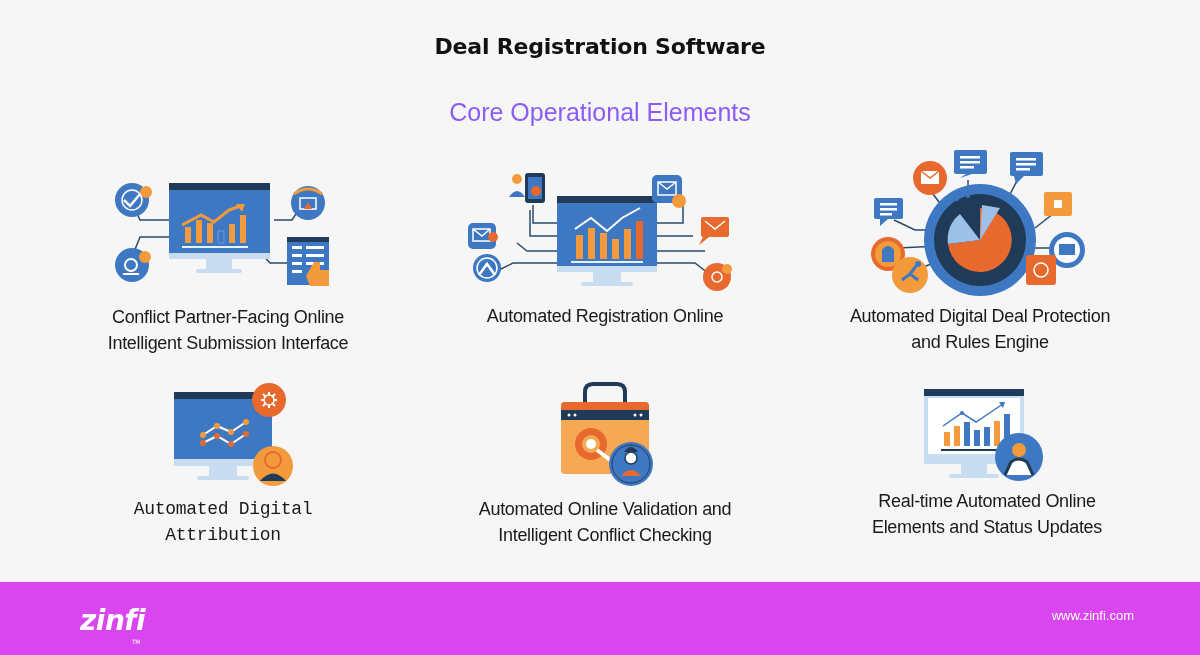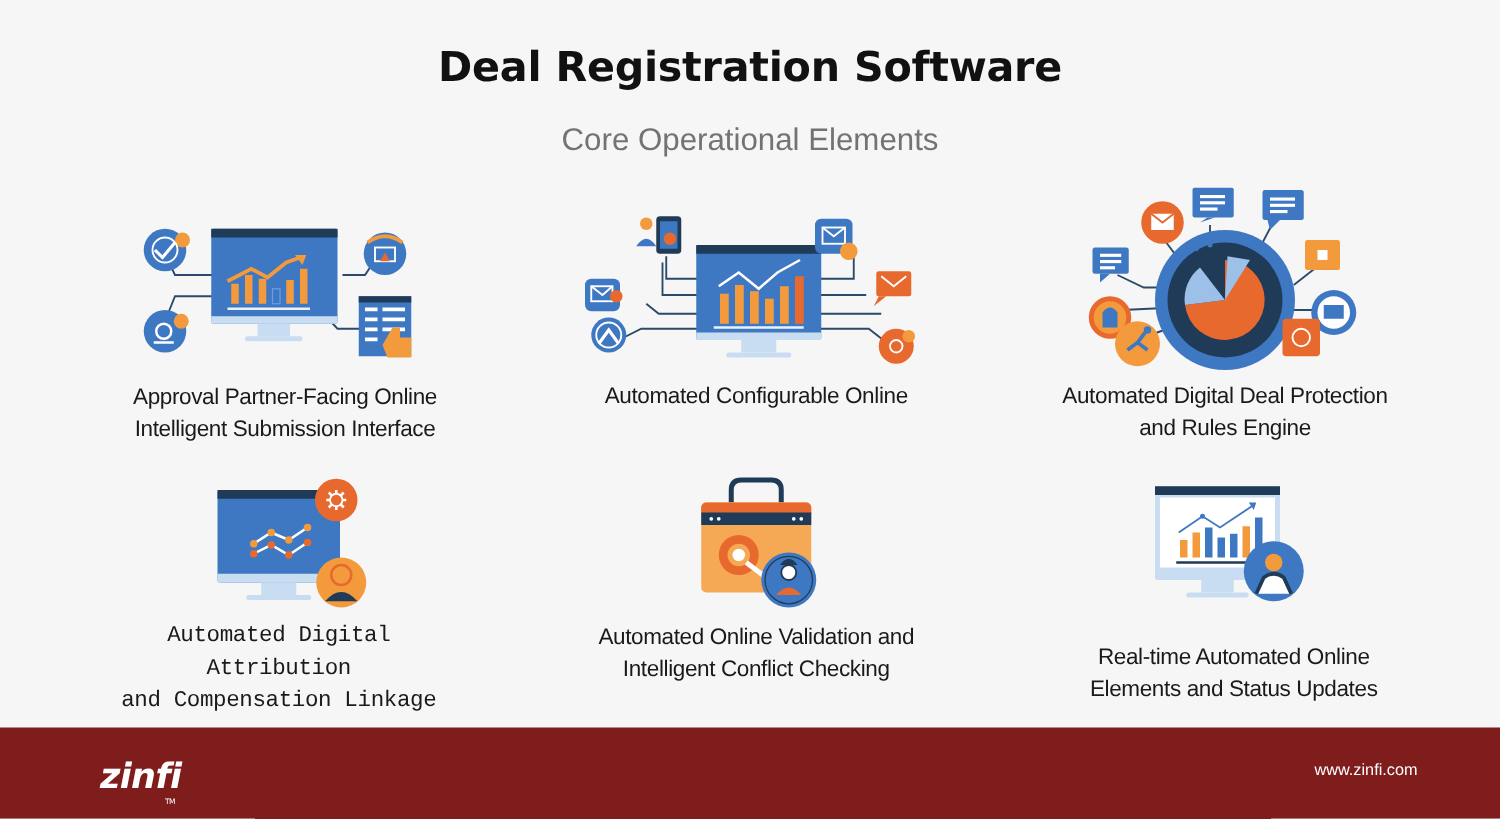--- a/index.html
+++ b/index.html
@@ -1,23 +1,23 @@
 <!DOCTYPE html>
 <html><head>
 <meta charset="utf-8">
 <style>
   * { box-sizing: border-box; margin: 0; padding: 0; }
   html, body { width: 1200px; height: 655px; overflow: hidden; }
   body { background: #f6f6f6; font-family: "Liberation Sans", sans-serif; color: #111; position: relative; }
-  .title { position: absolute; top: 34px; left: 0; width: 1200px; text-align: center; font-size: 33px; font-weight: bold; letter-spacing: -0.2px; color: #111; font-family: "DejaVu Sans", sans-serif; }
-  .subtitle { position: absolute; top: 98px; left: 0; width: 1200px; text-align: center; font-size: 25px; color: #737373; }
+  .title { position: absolute; top: 34px; left: 0; width: 1200px; text-align: center; font-size: 22px; font-weight: bold; letter-spacing: -0.2px; color: #111; font-family: "DejaVu Sans", sans-serif; }
+  .subtitle { position: absolute; top: 98px; left: 0; width: 1200px; text-align: center; font-size: 25px; color: #8b5cf6; }
   .card { position: absolute; width: 300px; text-align: center; }
   .card .illus { position: absolute; left: 0; width: 300px; }
   .card .label { position: absolute; left: 0; width: 300px; font-size: 18px; line-height: 26px; color: #1a1a1a; letter-spacing: -0.3px; }
-  .footer { position: absolute; left: 0; top: 582px; width: 1200px; height: 73px; background: #7f1d1d; }
+  .footer { position: absolute; left: 0; top: 582px; width: 1200px; height: 73px; background: #d946ef; }
   .logo { position: absolute; left: 80px; top: 22px; color: #fff; font-family: "DejaVu Sans", sans-serif; font-style: italic; font-weight: bold; font-size: 28px; letter-spacing: -0.5px; }
   .logo .tm { position: absolute; left: 52px; top: 34px; font-size: 6px; font-style: normal; font-weight: normal; }
   .url { position: absolute; right: 66px; top: 26px; color: #fff; font-size: 13px; }
 </style>
 </head>
 <body>
 
 <div class="title">Deal Registration Software</div>
 <div class="subtitle">Core Operational Elements</div>
 
@@ -62,21 +62,21 @@
         <rect x="228" y="76" width="18" height="3"></rect>
         <rect x="214" y="84" width="10" height="3"></rect>
         <rect x="228" y="84" width="18" height="3"></rect>
         <rect x="214" y="92" width="10" height="3"></rect>
         <rect x="228" y="92" width="18" height="3"></rect>
         <rect x="214" y="100" width="10" height="3"></rect>
       </g>
     <path d="M236 92 L242 92 L242 100 L251 100 L251 116 L232 116 L228 106 Z" fill="#f39a3c"></path>
   </svg>
   <div class="label" style="top:134px;">
-    <div>Approval Partner-Facing Online</div>
+    <div>Conflict Partner-Facing Online</div>
     <div>Intelligent Submission Interface</div>
   </div>
 </div>
 
 <div class="card" style="left:455px; top:165px; height:195px;">
   <svg class="illus" style="top:0;" width="300" height="130" viewBox="0 0 300 130">
     <g stroke="#2b4a6b" stroke-width="1.5" fill="none">
       <path d="M78 40 L78 58 L112 58"></path>
         <path d="M75 45 L75 71 L112 71"></path>
         <path d="M62 78 L72 86 L112 86"></path>
@@ -116,21 +116,21 @@
       <path d="M203 17 L212 24 L221 17" stroke="#fff" stroke-width="1.5" fill="none"></path>
       <circle cx="224" cy="36" r="7" fill="#f39a3c"></circle>
     <rect x="246" y="52" width="28" height="20" rx="2" fill="#e8692e"></rect>
       <path d="M250 56 L260 64 L270 56" stroke="#fff" stroke-width="1.5" fill="none"></path>
       <path d="M248 72 L244 80 L254 72 Z" fill="#e8692e"></path>
     <circle cx="262" cy="112" r="14" fill="#e8692e"></circle>
       <circle cx="272" cy="104" r="5" fill="#f39a3c"></circle>
       <circle cx="262" cy="112" r="5" stroke="#fff" stroke-width="1.5" fill="none"></circle>
   </svg>
   <div class="label" style="top:138px;">
-    <div>Automated Configurable Online</div>
+    <div>Automated Registration Online</div>
   </div>
 </div>
 
 <div class="card" style="left:830px; top:150px; height:210px;">
   <svg class="illus" style="top:0;" width="300" height="150" viewBox="0 0 300 150">
     <g stroke="#2b4a6b" stroke-width="1.5" fill="none">
       <path d="M100 40 L115 60"></path>
         <path d="M138 30 L138 48"></path>
         <path d="M190 25 L178 48"></path>
         <path d="M228 60 L205 78"></path>
@@ -218,21 +218,20 @@
       </g>
     <circle cx="196" cy="20" r="17" fill="#e8692e"></circle>
     <path d="M196 12 L196 28 M188 20 L204 20 M190 14 L202 26 M202 14 L190 26" stroke="#fff" stroke-width="2"></path>
     <circle cx="196" cy="20" r="5" fill="#e8692e" stroke="#fff" stroke-width="1.5"></circle>
     <circle cx="200" cy="86" r="20" fill="#f39a3c"></circle>
     <circle cx="200" cy="80" r="8" fill="#f39a3c" stroke="#e8692e" stroke-width="2"></circle>
     <path d="M187 101 Q200 86 213 101 Z" fill="#1f3b57"></path>
   </svg>
   <div class="label" style="top:116px;font-family:Liberation Mono, monospace;">
     <div>Automated Digital Attribution</div>
-    <div>and Compensation Linkage</div>
   </div>
 </div>
 
 <div class="card" style="left:455px; top:380px; height:170px;">
   <svg class="illus" style="top:0;" width="300" height="110" viewBox="0 0 300 110">
     <path d="M130 22 L130 12 Q130 4 138 4 L162 4 Q170 4 170 12 L170 22" stroke="#1f3b57" stroke-width="4" fill="none"></path>
     <rect x="106" y="22" width="88" height="72" rx="4" fill="#f5a954"></rect>
     <rect x="106" y="22" width="88" height="12" rx="4" fill="#e8692e"></rect>
     <rect x="106" y="30" width="88" height="10" fill="#1f3b57"></rect>
     <g fill="#fff">
@@ -272,21 +271,21 @@
       <rect x="157" y="41" width="6" height="25" fill="#f39a3c"></rect>
       <rect x="167" y="34" width="6" height="32" fill="#3f78c2"></rect>
     <path d="M106 46 L125 33 L139 42 L154 32 L166 24" stroke="#3f78c2" stroke-width="1.5" fill="none"></path>
     <circle cx="125" cy="33" r="2" fill="#3f78c2"></circle>
     <path d="M162 22 L168 22 L166 28 Z" fill="#3f78c2"></path>
     <rect x="104" y="69" width="66" height="2" fill="#1f3b57"></rect>
     <circle cx="182" cy="77" r="24" fill="#3f78c2"></circle>
     <circle cx="182" cy="70" r="7" fill="#f39a3c"></circle>
     <path d="M168 95 L174 82 Q182 76 190 82 L196 95" stroke="#1f3b57" stroke-width="3" fill="#fff"></path>
   </svg>
-  <div class="label" style="top:132px;text-align:center;">
+  <div class="label" style="top:108px;text-align:center;">
     <div>Real-time Automated Online</div>
     <div>Elements and Status Updates</div>
   </div>
 </div>
 
 <div class="footer">
   <div class="logo">
     <span>zinfi</span>
     <span class="tm">TM</span>
   </div>

